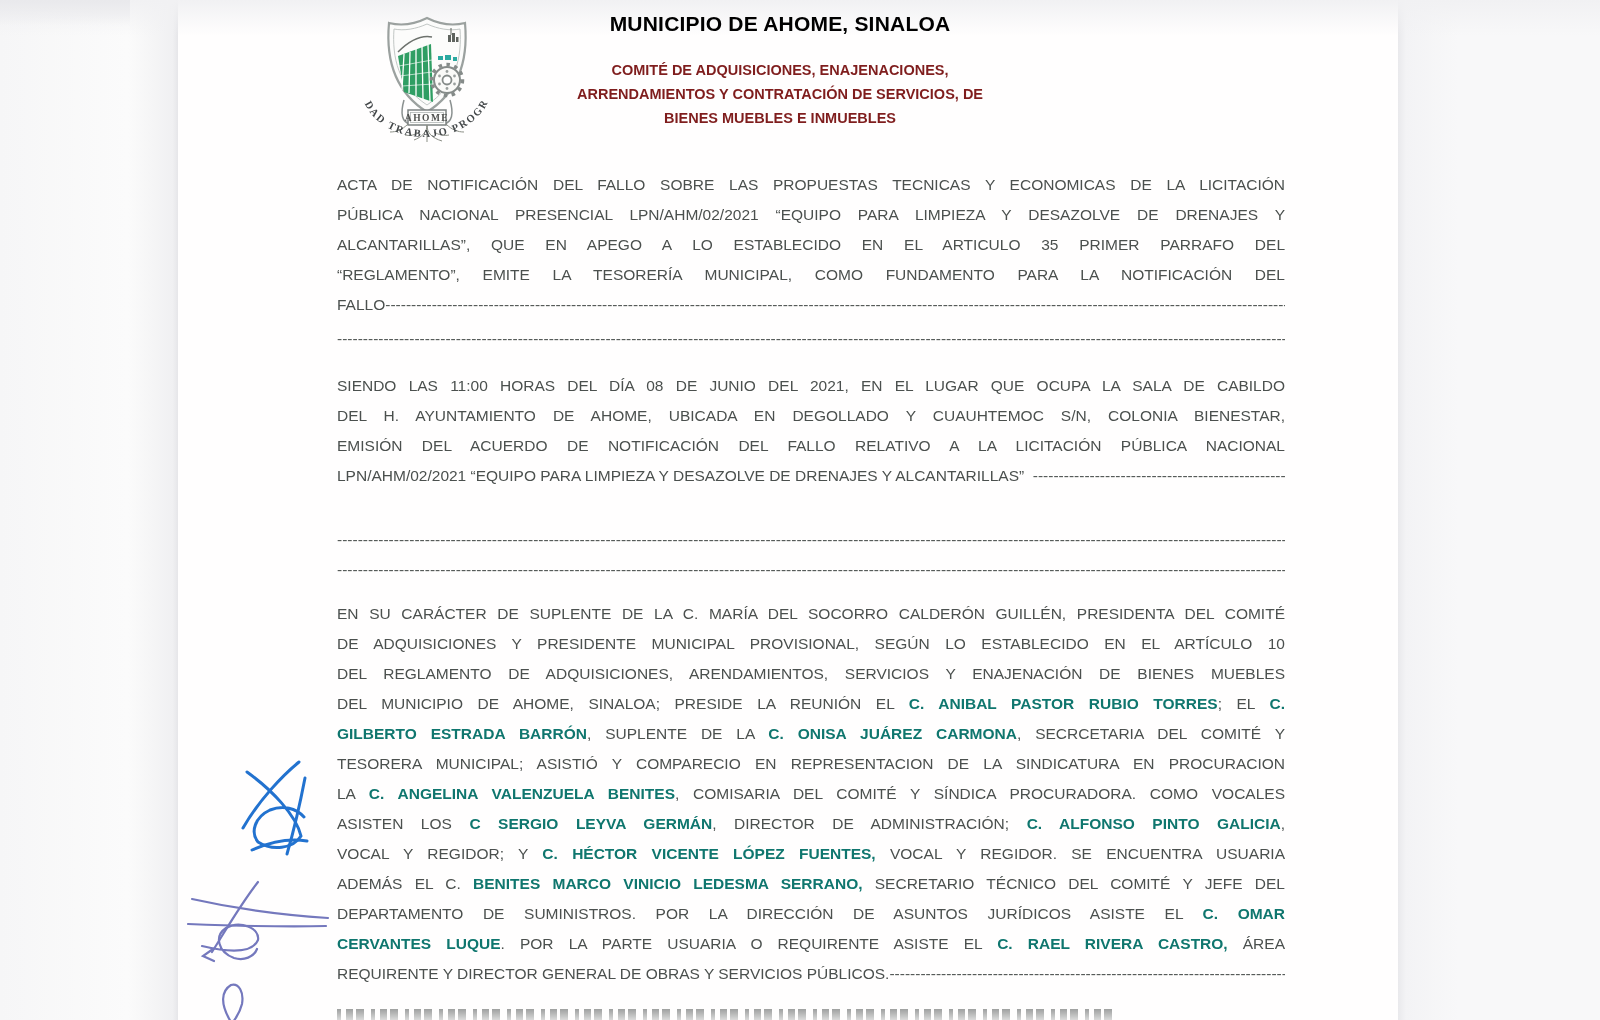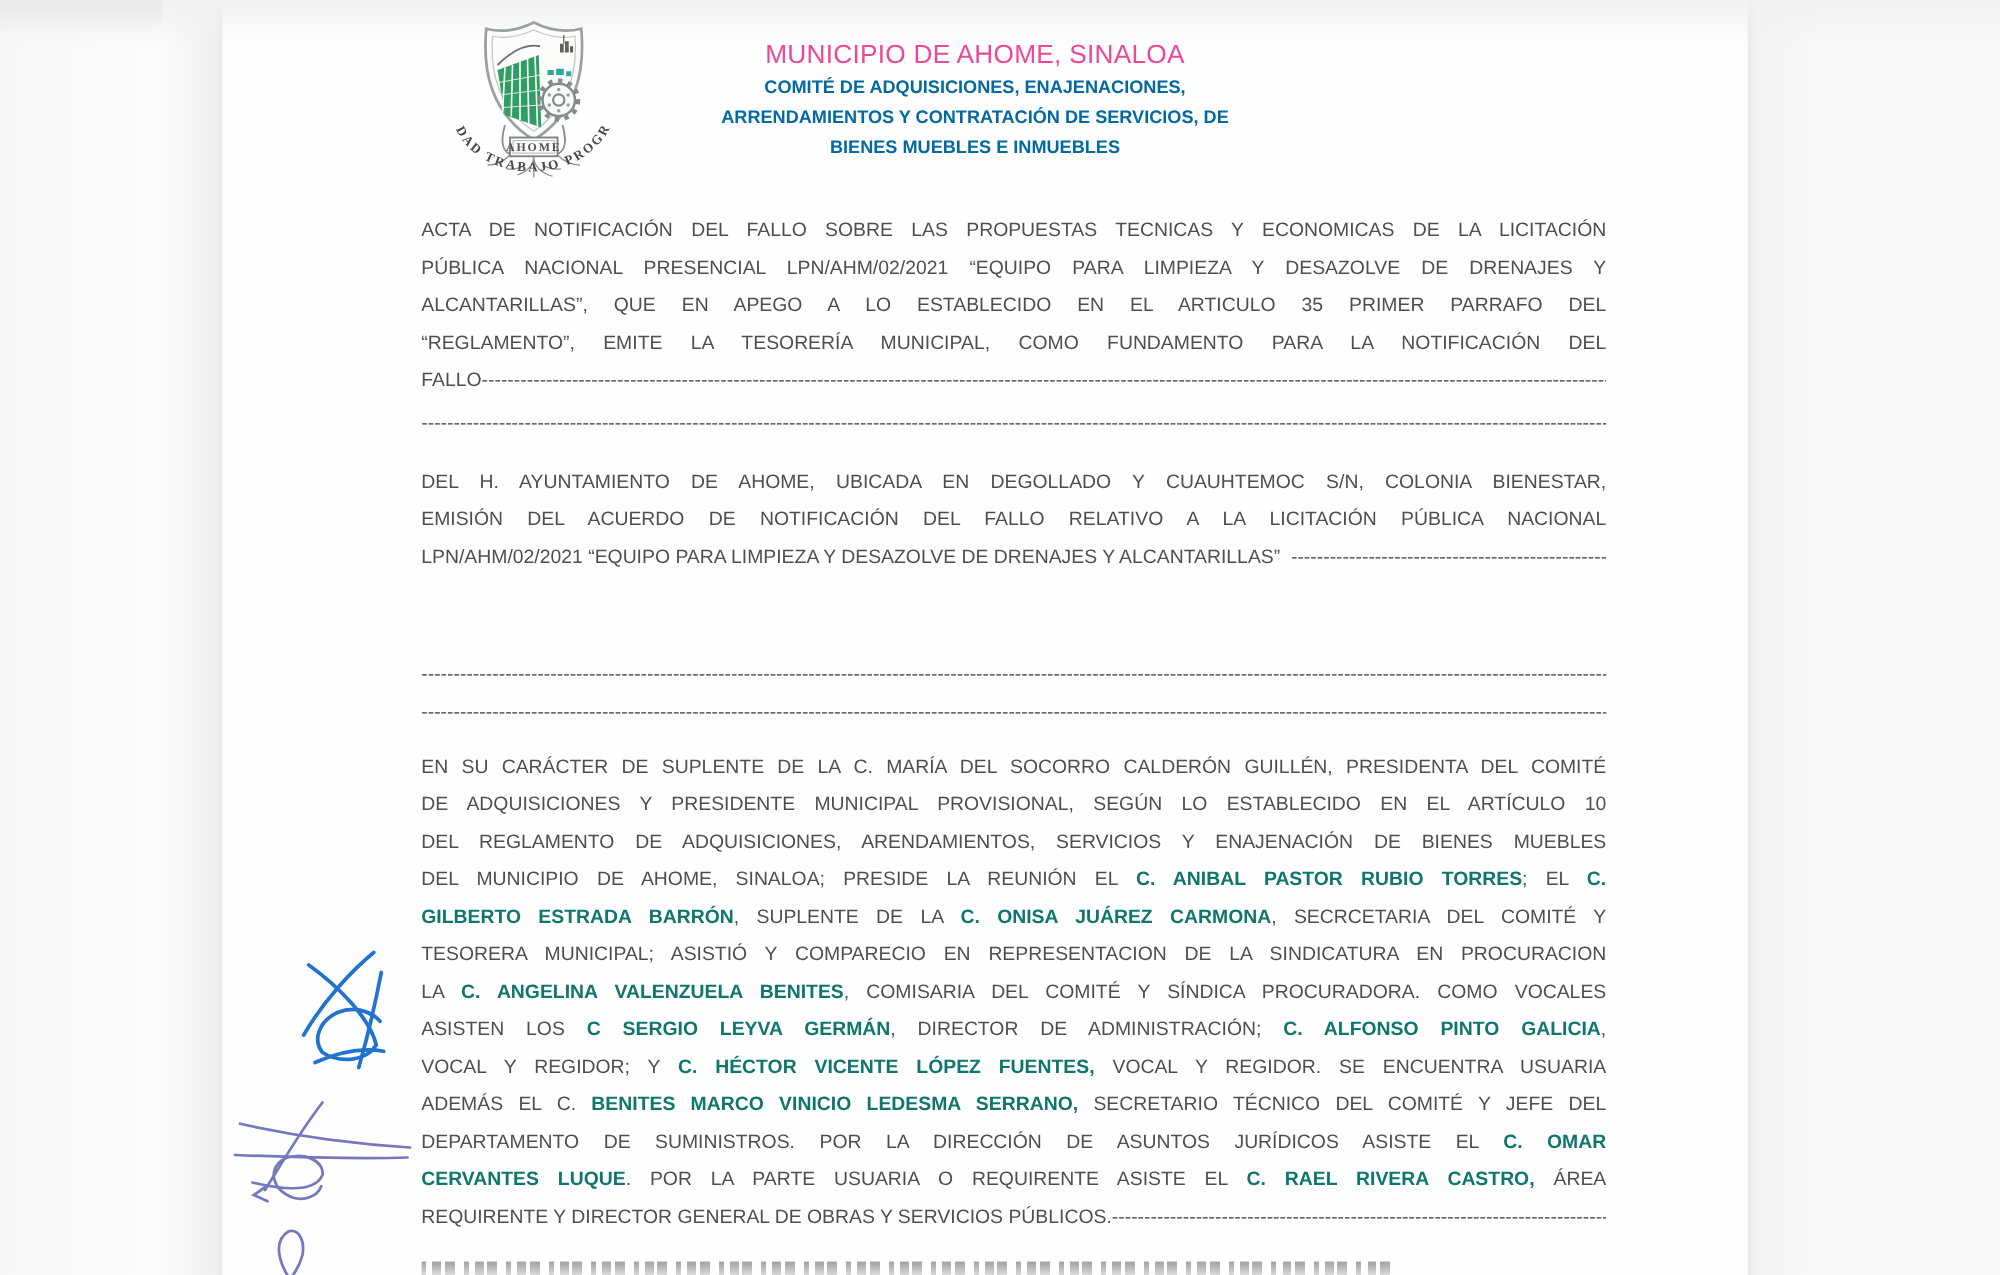--- a/index.html
+++ b/index.html
@@ -12,24 +12,24 @@
   .m-right{position:absolute;left:1398px;top:0;width:202px;height:1020px;
            background:linear-gradient(90deg,#e9e9ec 0%,#f3f3f5 4%,#f8f8f9 30%,#f8f8f9 100%);}
   .m-top{position:absolute;left:0;top:0;width:1600px;height:36px;
          background:linear-gradient(180deg,#f1f1f3 0%,rgba(255,255,255,0) 100%);}
   .corner{position:absolute;left:0;top:0;width:130px;height:26px;
           background:linear-gradient(180deg,#e9e9ec,rgba(255,255,255,0));}
   .page{position:absolute;left:178px;top:0;width:1220px;height:1020px;background:#fffefe;}
 
   
   .crest{position:absolute;left:352px;top:4px;width:150px;height:154px;}
-  .htitle{position:absolute;left:480px;top:32px;width:600px;text-align:center;
-          font-weight:400;font-size:21px;letter-spacing:.2px;color:#ec4899;}
+  .htitle{position:absolute;left:480px;top:12px;width:600px;text-align:center;
+          font-weight:700;font-size:21px;letter-spacing:.2px;color:#000000;}
   .hsub{position:absolute;left:480px;top:58px;width:600px;text-align:center;
-        font-weight:700;font-size:14.5px;line-height:24px;color:#0369a1;}
+        font-weight:700;font-size:14.5px;line-height:24px;color:#7f1d1d;}
 
   
   .blk{position:absolute;left:337px;width:948px;}
   .b0{top:170px;} .b1{top:331px;} .b2{top:371px;} .b3{top:532px;} .b4{top:562px;} .b5{top:599px;}
   .line{height:30px;line-height:30px;font-size:15.5px;color:#4b504e;
         text-align:justify;text-align-last:justify;overflow:hidden;}
   .line .b{font-weight:700;color:#0f766e;}
   .hasfill{display:flex;align-items:stretch;text-align:right;}
   .hasfill span{white-space:pre;}
   .fill{flex:1;overflow:hidden;color:#565b59;}
@@ -120,20 +120,21 @@
       <div class="line"><span>PÚBLICA NACIONAL PRESENCIAL LPN/AHM/02/2021 “EQUIPO PARA LIMPIEZA Y DESAZOLVE DE DRENAJES Y</span></div>
       <div class="line"><span>ALCANTARILLAS”, QUE EN APEGO A LO ESTABLECIDO EN EL ARTICULO 35 PRIMER PARRAFO DEL</span></div>
       <div class="line"><span>“REGLAMENTO”, EMITE LA TESORERÍA MUNICIPAL, COMO FUNDAMENTO PARA LA NOTIFICACIÓN DEL</span></div>
       <div class="line hasfill">
         <span>FALLO</span>
         <span class="fill">----------------------------------------------------------------------------------------------------------------------------------------------------------------------------------------------------------------------</span>
       </div>
     </div>
   <div class="blk b1 dashline">----------------------------------------------------------------------------------------------------------------------------------------------------------------------------------------------------------------------</div>
   <div class="blk b2">
+      <div class="line"><span>SIENDO LAS 11:00 HORAS DEL DÍA 08 DE JUNIO DEL 2021, EN EL LUGAR QUE OCUPA LA SALA DE CABILDO</span></div>
       <div class="line"><span>DEL H. AYUNTAMIENTO DE AHOME, UBICADA EN DEGOLLADO Y CUAUHTEMOC S/N, COLONIA BIENESTAR,</span></div>
       <div class="line"><span>EMISIÓN DEL ACUERDO  DE NOTIFICACIÓN DEL FALLO RELATIVO A LA LICITACIÓN PÚBLICA NACIONAL</span></div>
       <div class="line hasfill">
         <span>LPN/AHM/02/2021 “EQUIPO PARA LIMPIEZA Y DESAZOLVE DE DRENAJES Y ALCANTARILLAS”  </span>
         <span class="fill">----------------------------------------------------------------------------------------------------------------------------------------------------------------------------------------------------------------------</span>
       </div>
     </div>
   <div class="blk b3 dashline">----------------------------------------------------------------------------------------------------------------------------------------------------------------------------------------------------------------------</div>
   <div class="blk b4 dashline">----------------------------------------------------------------------------------------------------------------------------------------------------------------------------------------------------------------------</div>
   <div class="blk b5">

